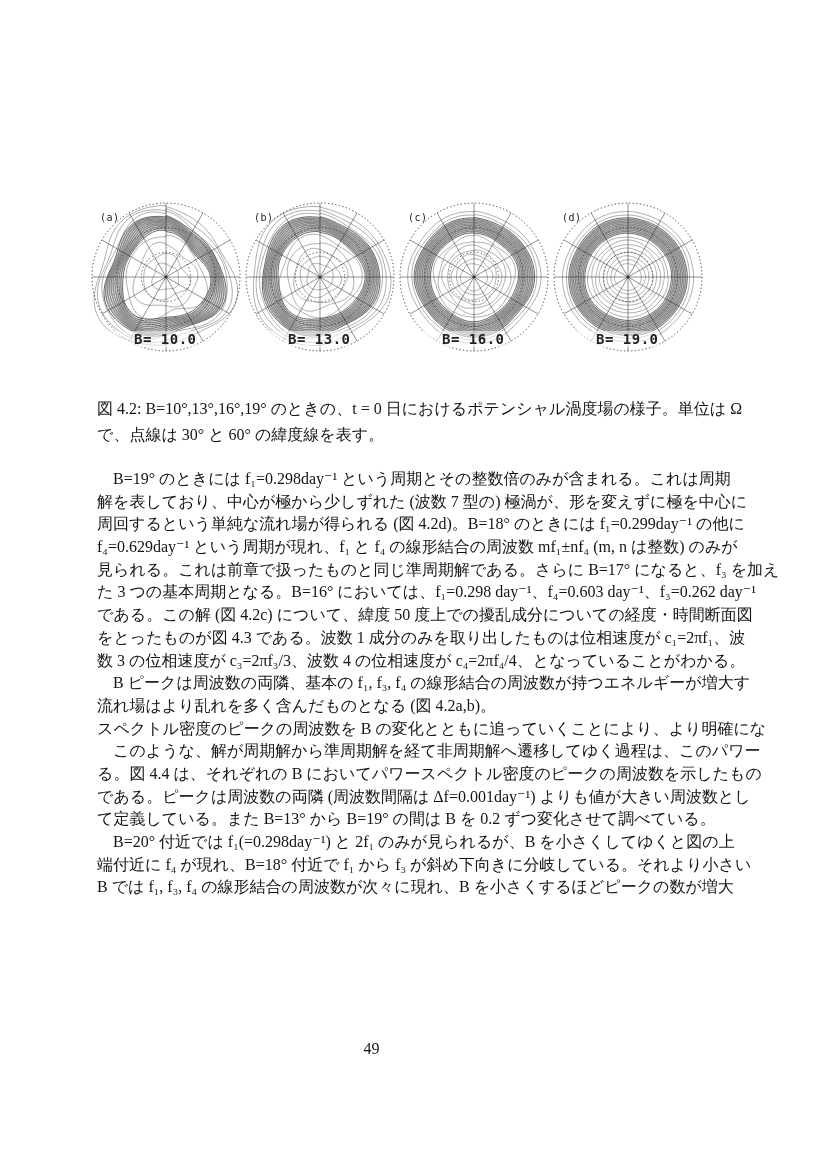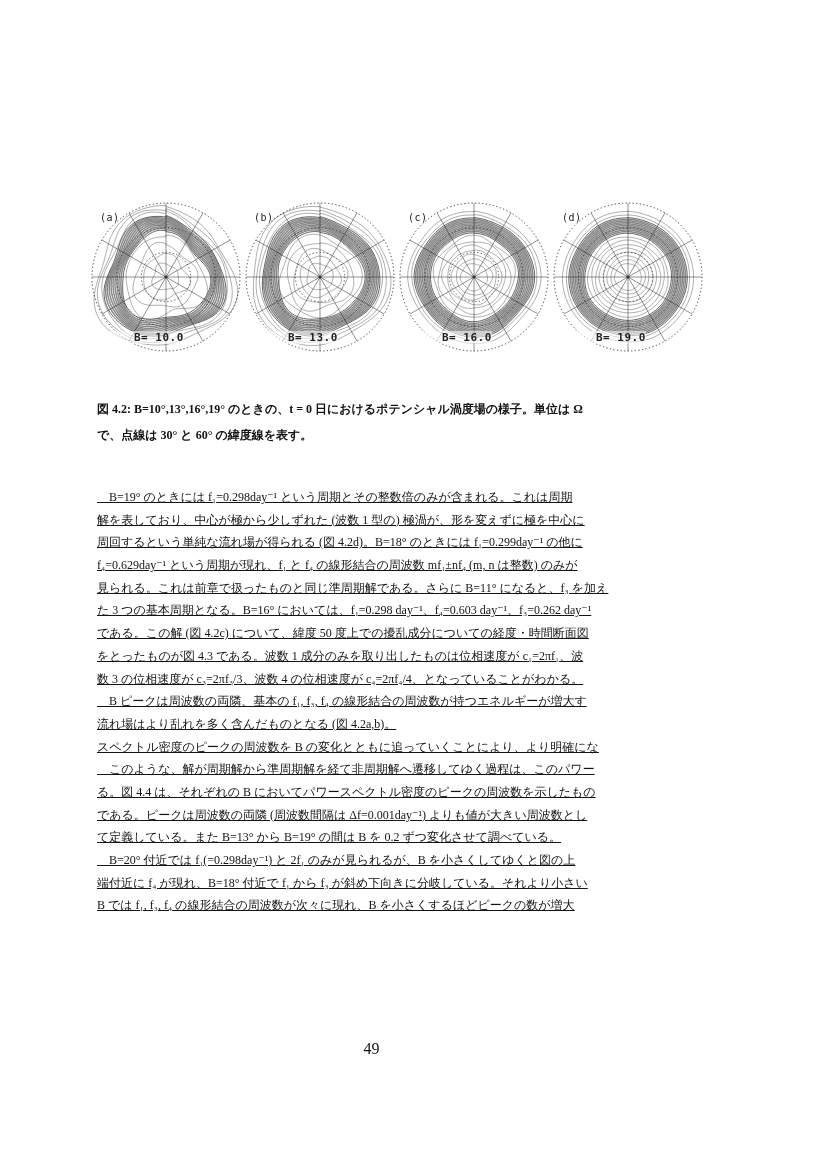--- a/index.html
+++ b/index.html
@@ -27,45 +27,43 @@
     font-family: "DejaVu Sans Mono", monospace;
     font-size: 10px;
     color: #222;
     letter-spacing: 0.5px;
   }
   .b-label {
     position: absolute;
     left: 1px;
     top: 131px;
     font-family: "DejaVu Sans Mono", monospace;
-    font-size: 11px;
+    font-size: 14px;
     font-weight: bold;
     color: #222;
     letter-spacing: 0.5px;
     background: rgba(255,255,255,0.55);
     padding-left: 44px;
   }
   .caption {
     position: absolute;
     left: 97px;
     top: 396px;
     width: 648px;
-    font-size: 12px;
+    font-size: 16px;
     line-height: 26px;
-    font-weight: bold;
   }
   .caption .cap-line { white-space: nowrap; }
   .body-text {
     position: absolute;
     left: 97px;
-    top: 486px;
+    top: 468px;
     width: 648px;
-    font-size: 12px;
+    font-size: 16px;
     line-height: 22.7px;
-    text-decoration: underline;
   }
   .body-text .line { white-space: nowrap; height: 22.7px; }
   .page-number {
     position: absolute;
     left: 0;
     top: 1040px;
     width: 743px;
     text-align: center;
     font-size: 16px;
   }
@@ -249,24 +247,24 @@
 
   </div>
 
   <div class="caption">
     <div class="cap-line">図 4.2: B=10°,13°,16°,19° のときの、t = 0 日におけるポテンシャル渦度場の様子。単位は Ω</div>
     <div class="cap-line">で、点線は 30° と 60° の緯度線を表す。</div>
   </div>
 
   <div class="body-text">
     <div class="line">　B=19° のときには f₁=0.298day⁻¹ という周期とその整数倍のみが含まれる。これは周期</div>
-    <div class="line">解を表しており、中心が極から少しずれた (波数 1 型の) 極渦が、形を変えずに極を中心に</div>
+    <div class="line">解を表しており、中心が極から少しずれた (波数 7 型の) 極渦が、形を変えずに極を中心に</div>
     <div class="line">周回するという単純な流れ場が得られる (図 4.2d)。B=18° のときには f₁=0.299day⁻¹ の他に</div>
     <div class="line">f₄=0.629day⁻¹ という周期が現れ、f₁ と f₄ の線形結合の周波数 mf₁±nf₄ (m, n は整数) のみが</div>
-    <div class="line">見られる。これは前章で扱ったものと同じ準周期解である。さらに B=11° になると、f₃ を加え</div>
+    <div class="line">見られる。これは前章で扱ったものと同じ準周期解である。さらに B=17° になると、f₃ を加え</div>
     <div class="line">た 3 つの基本周期となる。B=16° においては、f₁=0.298 day⁻¹、f₄=0.603 day⁻¹、f₃=0.262 day⁻¹</div>
     <div class="line">である。この解 (図 4.2c) について、緯度 50 度上での擾乱成分についての経度・時間断面図</div>
     <div class="line">をとったものが図 4.3 である。波数 1 成分のみを取り出したものは位相速度が c₁=2πf₁、波</div>
     <div class="line">数 3 の位相速度が c₃=2πf₃/3、波数 4 の位相速度が c₄=2πf₄/4、となっていることがわかる。</div>
     <div class="line">　B ピークは周波数の両隣、基本の f₁, f₃, f₄ の線形結合の周波数が持つエネルギーが増大す</div>
     <div class="line">流れ場はより乱れを多く含んだものとなる (図 4.2a,b)。</div>
     <div class="line">スペクトル密度のピークの周波数を B の変化とともに追っていくことにより、より明確にな</div>
     <div class="line">　このような、解が周期解から準周期解を経て非周期解へ遷移してゆく過程は、このパワー</div>
     <div class="line">る。図 4.4 は、それぞれの B においてパワースペクトル密度のピークの周波数を示したもの</div>
     <div class="line">である。ピークは周波数の両隣 (周波数間隔は Δf=0.001day⁻¹) よりも値が大きい周波数とし</div>

